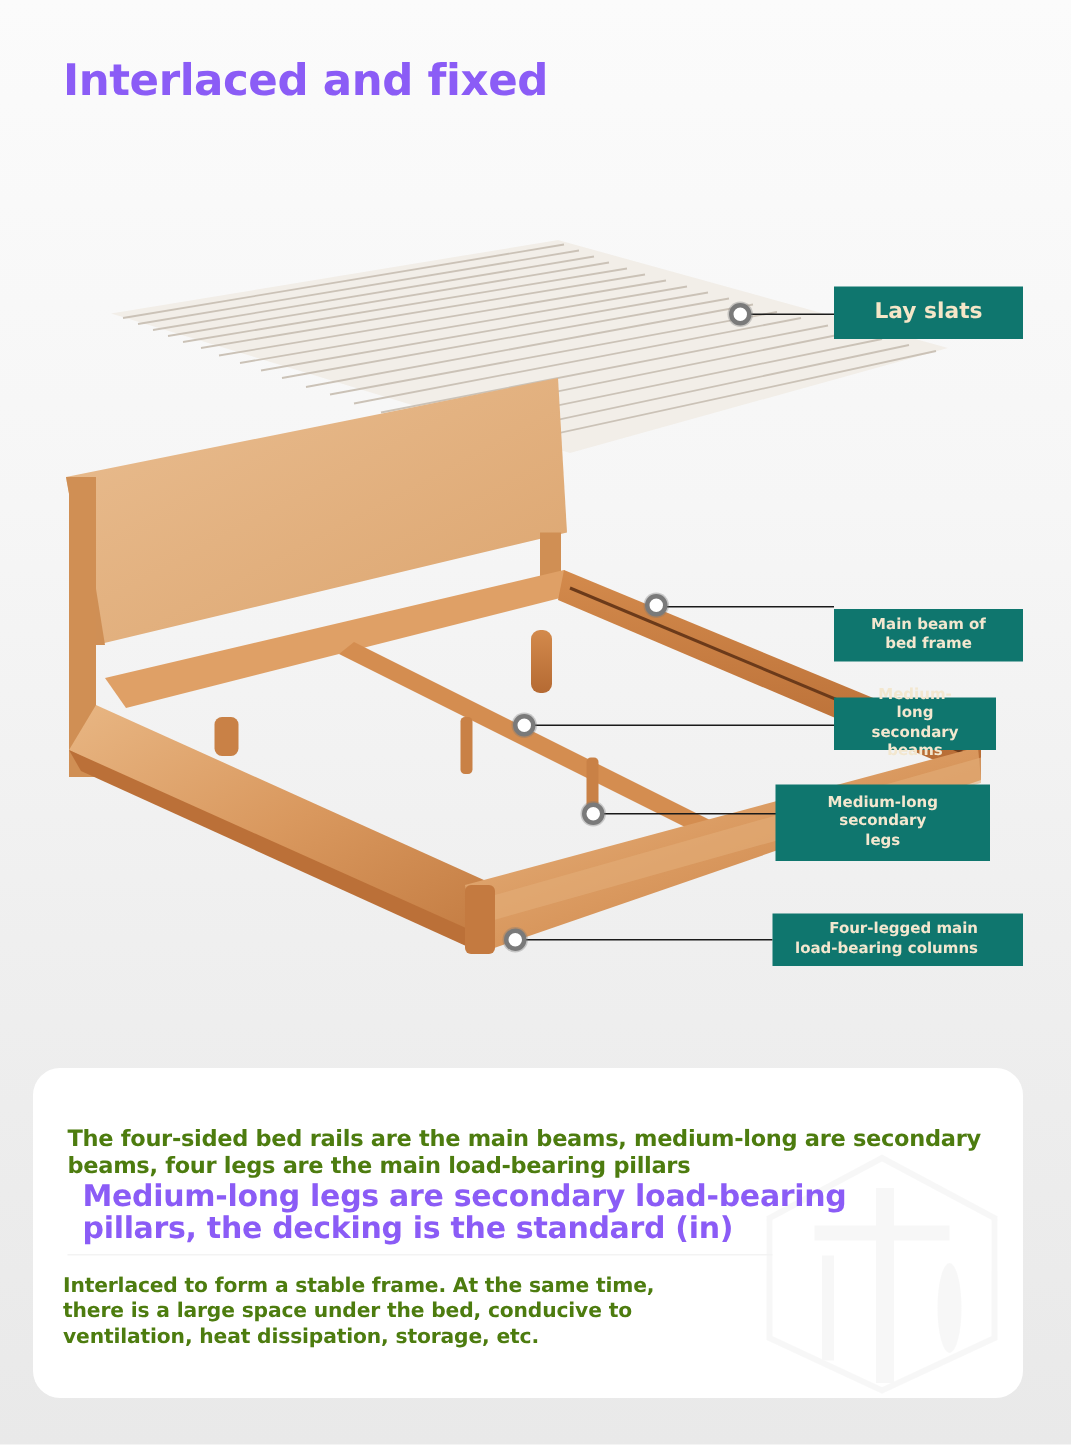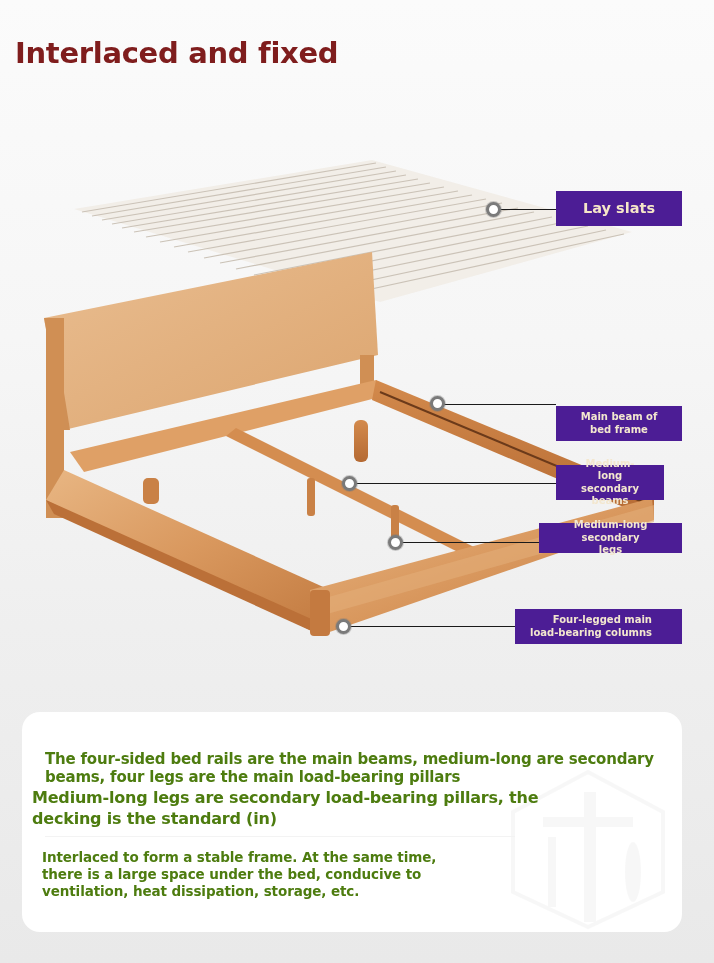--- a/index.html
+++ b/index.html
@@ -2,50 +2,50 @@
 <html><head>
 <meta charset="utf-8">
 <style>
   html, body { margin: 0; padding: 0; }
   body {
     width: 714px; height: 963px; position: relative; overflow: hidden;
     font-family: "DejaVu Sans", "Liberation Sans", sans-serif;
     background: linear-gradient(180deg, #fbfbfb 0%, #f6f6f6 35%, #efefef 65%, #e9e9e9 100%);
   }
   .title {
-    position: absolute; left: 15px; top: 36px;
-    font-size: 29px; font-weight: bold; color: #7f1d1d; letter-spacing: -0.3px;
+    position: absolute; left: 42px; top: 36px;
+    font-size: 29px; font-weight: bold; color: #8b5cf6; letter-spacing: -0.3px;
   }
   .illustration { position: absolute; left: 0; top: 0; width: 714px; height: 700px; }
   .callout-line { position: absolute; height: 1px; background: #1a1a1a; }
   .callout-dot {
     position: absolute; width: 9px; height: 9px; border-radius: 50%;
     background: #fff; border: 3px solid #7a7a7a; box-shadow: 0 0 0 1px rgba(120,120,120,0.35);
   }
   .label-box {
-    position: absolute; background: #4c1d95; color: #f3e7cf;
+    position: absolute; background: #0f766e; color: #f3e7cf;
     font-weight: bold; display: flex; align-items: center; justify-content: center;
     text-align: center; line-height: 1.25; box-sizing: border-box;
   }
   .label-box.small { font-size: 10px; }
   .label-box.big { font-size: 14.5px; color: #f5e6c8; }
   .label-box.left { justify-content: flex-start; text-align: right; padding-left: 8px; }
 
   .card {
     position: absolute; left: 22px; top: 712px; width: 660px; height: 220px;
     background: #ffffff; border-radius: 18px;
   }
   .card .watermark { position: absolute; right: 14px; top: 55px; width: 160px; height: 165px; opacity: 0.06; }
   .card .p1 {
     position: absolute; left: 23px; top: 38px; width: 610px;
     font-size: 15px; font-weight: bold; color: #4d7c0f; line-height: 18px; letter-spacing: -0.2px;
   }
   .card .p2 {
-    position: absolute; left: 10px; top: 75px; width: 560px;
-    font-size: 16px; font-weight: bold; color: #4d7c0f; line-height: 21px; letter-spacing: -0.2px;
+    position: absolute; left: 33px; top: 75px; width: 560px;
+    font-size: 20px; font-weight: bold; color: #8b5cf6; line-height: 21px; letter-spacing: -0.2px;
   }
   .card .divider { position: absolute; left: 23px; top: 124px; width: 470px; height: 1px; background: #f3f3f3; }
   .card .p3 {
     position: absolute; left: 20px; top: 137px; width: 420px;
     font-size: 13.5px; font-weight: bold; color: #4d7c0f; line-height: 17px; letter-spacing: -0.1px;
   }
 </style>
 </head>
 <body>
 
@@ -133,21 +133,21 @@
   <div class="label-box small" style="left:556px; top:406px; width:126px; height:35px; padding:16px 24px;text-align:center;">Main beam of bed frame</div>
 
   
   <div class="callout-line" style="left:354px; top:483px; width:202px;"></div>
   <div class="callout-dot" style="left:342px; top:476px;"></div>
   <div class="label-box small" style="left:556px; top:465px; width:108px; height:35px; padding:0 18px;">Medium-long secondary beams</div>
 
   
   <div class="callout-line" style="left:400px; top:542px; width:139px;"></div>
   <div class="callout-dot" style="left:388px; top:535px;"></div>
-  <div class="label-box small" style="left:539px; top:523px; width:143px; height:30px; padding:0 32px;">Medium-long secondary legs</div>
+  <div class="label-box small" style="left:517px; top:523px; width:143px; height:51px; padding:0 32px;">Medium-long secondary legs</div>
 
   
   <div class="callout-line" style="left:348px; top:626px; width:167px;"></div>
   <div class="callout-dot" style="left:336px; top:619px;"></div>
   <div class="label-box small left" style="left:515px; top:609px; width:167px; height:35px; padding-right:30px;">Four-legged main load-bearing columns</div>
 </div>
 
 <div class="card">
   <svg class="watermark" viewBox="0 0 160 165">
     <polygon points="80,5 155,45 155,125 80,160 5,125 5,45" fill="none" stroke="#888" stroke-width="4"></polygon>

